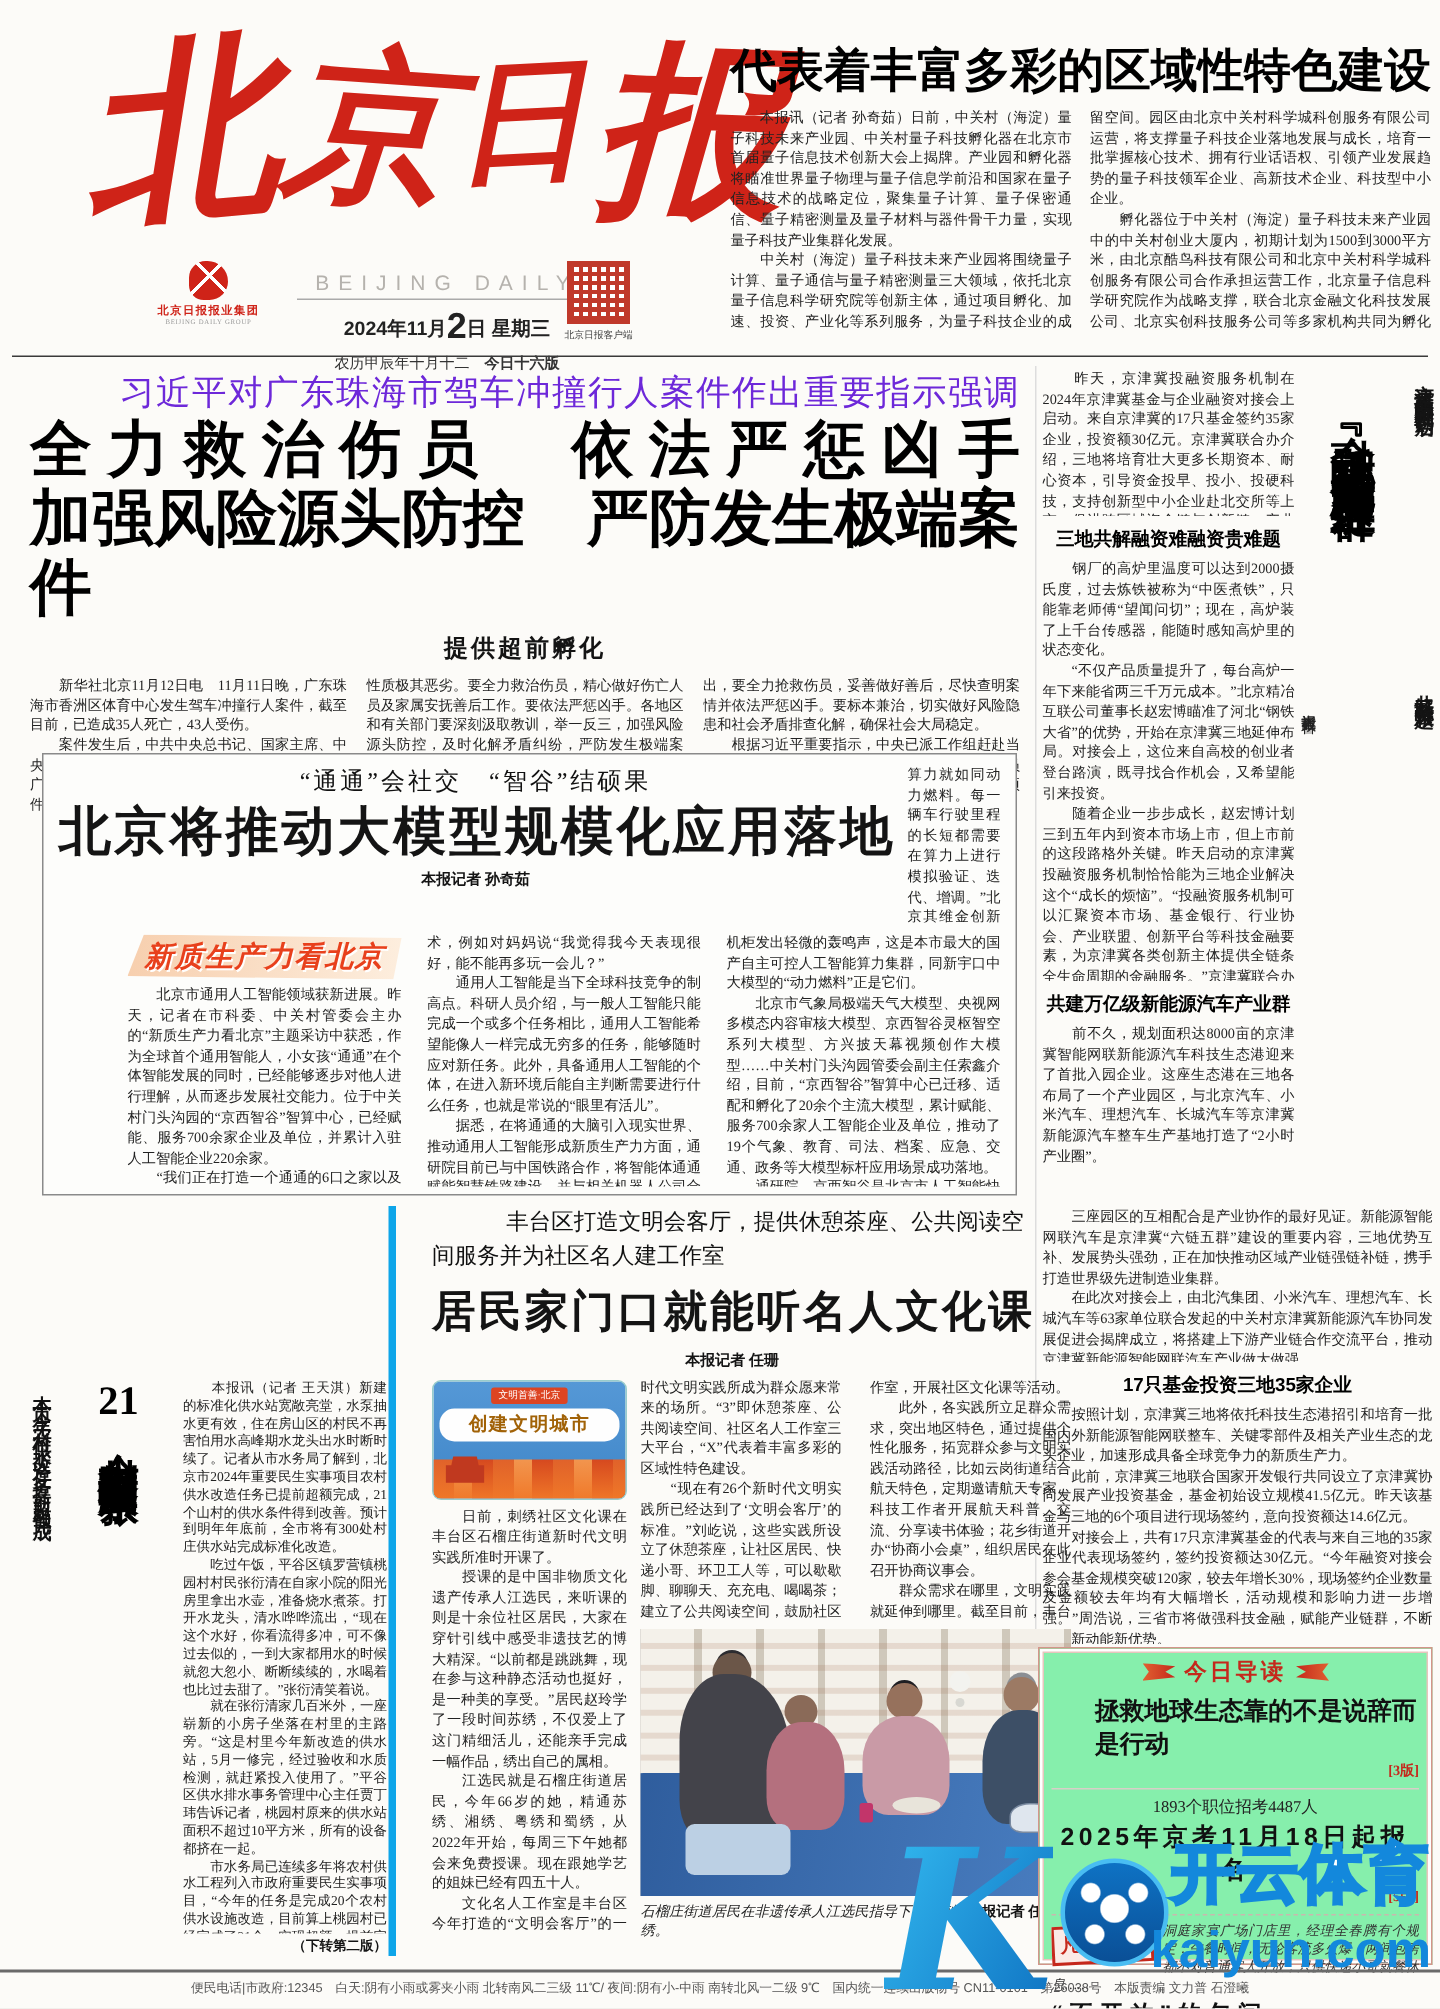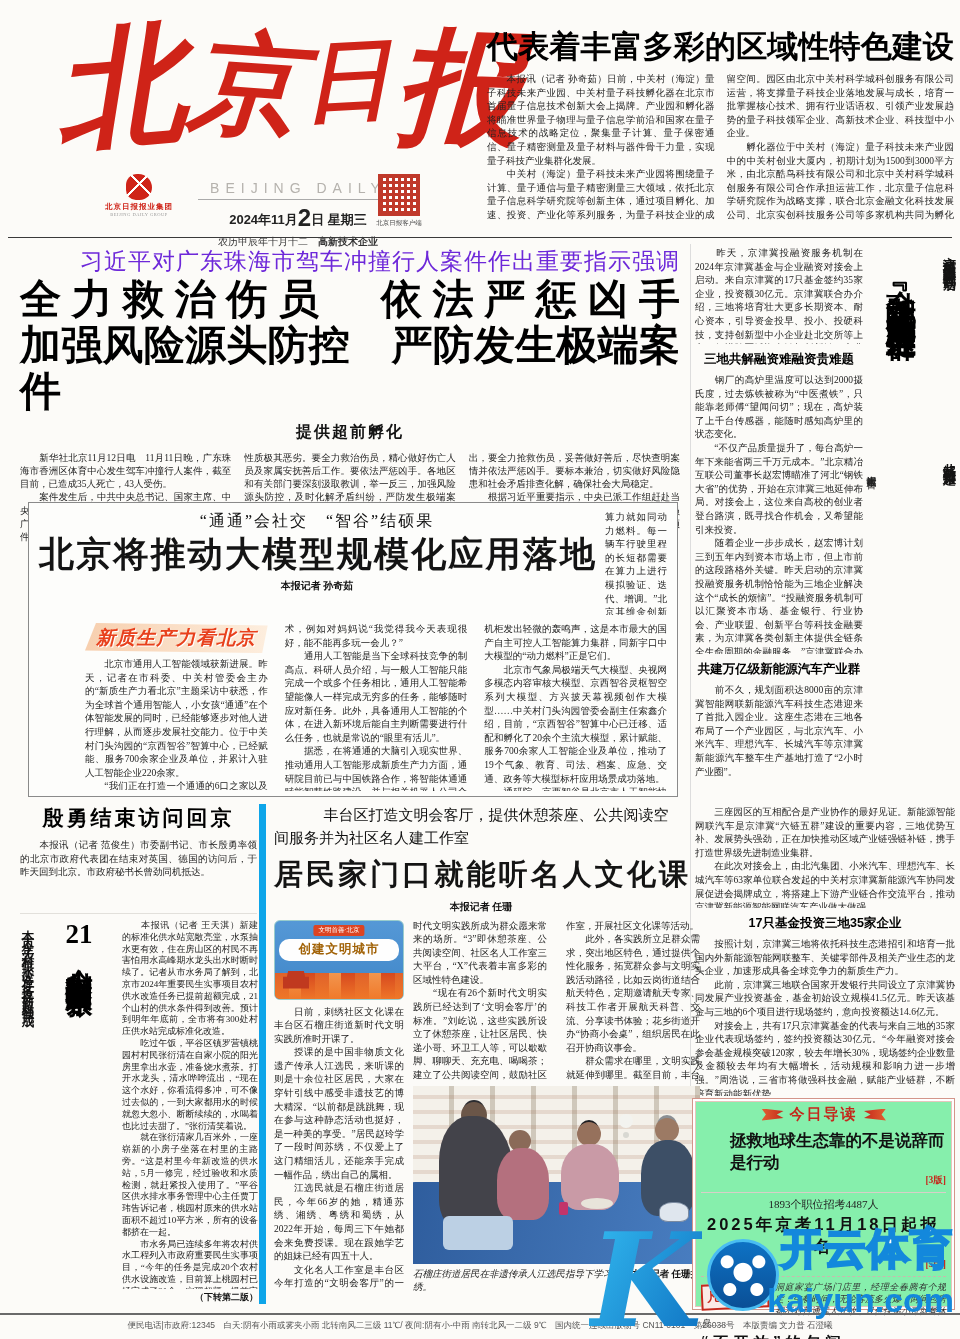--- a/index.html
+++ b/index.html
@@ -109,21 +109,21 @@
   .water { position:absolute; left:20px; top:920px; width:238px; height:384px; display:flex; gap:7px; }
   .w-kick { width:16px; font-size:12.5px; font-weight:bold; letter-spacing:5px; color:#111; }
   .w-title { width:72px; font-size:27px; font-weight:900; letter-spacing:2px; color:#000;
              line-height:72px; text-align:start; }
   .w-bodywrap { flex:1; display:flex; flex-direction:column; }
   .w-body { flex:1; font-size:9px; line-height:11.8px; }
   .w-cont { text-align:right; font-size:9px; font-weight:bold; padding-top:2px; }
 
   
   .culture { position:absolute; left:259px; top:804px; width:429px; height:500px;
-             border-left:7px solid #0ea5e9; padding-left:8px; }
+             border-left:5px solid #0ea5e9; padding-left:24px; }
   .c-kick { font-size:15px; line-height:1.55; text-indent:3.3em; width:405px; color:#111; }
   .c-h { font-size:29px; font-weight:900; margin-top:4px; text-align:justify; text-align-last:justify; }
   .c-byline { text-align:center; font-size:10px; font-weight:bold; margin:5px 0 6px; }
   .c-body { display:flex; gap:9px; }
   .c-col1 { width:130px; }
   .c-col1 .bt { height:282px; margin-top:6px; }
   .c-right { flex:1; }
   .c-cols { display:flex; gap:19px; height:160px; }
   .c-cols .bt { flex:1; }
   .civ { width:130px; height:80px; background:linear-gradient(#5598d6,#3f86c8); border-radius:6px;
@@ -234,21 +234,21 @@
       <div class="glyph"></div>
       <div class="gname">北京日报报业集团</div>
       <div class="gname-en">BEIJING DAILY GROUP</div>
     </div>
     <div class="mast-center">
       <div class="en-title">BEIJING DAILY</div>
       <div class="date-line">
         <span>2024年11月</span><span class="day">2</span><span>日 星期三</span>
       </div>
       <div class="lunar">
-        <span>农历甲辰年十月十二</span><span class="pages">高新技术企业</span>
+        <span>农历甲辰年十月十二</span><span class="pages">今日十六版</span>
       </div>
     </div>
     <div class="qr">
       <div class="qr-img"></div>
       <div class="qr-label">北京日报客户端</div>
     </div>
   </header>
 
   <section class="quantum">
     <h2 class="q-head hei">代表着丰富多彩的区域性特色建设</h2>
@@ -327,24 +327,20 @@
     <div class="fin-bottom">
       <div class="bt b2b">　　三座园区的互相配合是产业协作的最好见证。新能源智能网联汽车是京津冀“六链五群”建设的重要内容，三地优势互补、发展势头强劲，正在加快推动区域产业链强链补链，携手打造世界级先进制造业集群。
 　　在此次对接会上，由北汽集团、小米汽车、理想汽车、长城汽车等63家单位联合发起的中关村京津冀新能源汽车协同发展促进会揭牌成立，将搭建上下游产业链合作交流平台，推动京津冀新能源智能网联汽车产业做大做强。</div>
       <div class="subhead">17只基金投资三地35家企业</div>
       <div class="bt b3">　　按照计划，京津冀三地将依托科技生态港招引和培育一批国内外新能源智能网联整车、关键零部件及相关产业生态的龙头企业，加速形成具备全球竞争力的新质生产力。
 　　此前，京津冀三地联合国家开发银行共同设立了京津冀协同发展产业投资基金，基金初始设立规模41.5亿元。昨天该基金与三地的6个项目进行现场签约，意向投资额达14.6亿元。
 　　对接会上，共有17只京津冀基金的代表与来自三地的35家企业代表现场签约，签约投资额达30亿元。“今年融资对接会参会基金规模突破120家，较去年增长30%，现场签约企业数量及金额较去年均有大幅增长，活动规模和影响力进一步增强。”周浩说，三省市将做强科技金融，赋能产业链群，不断培育新动能新优势。</div>
     </div>
   </aside>
 
-  <section class="yinyong">
-    <h3 class="y-h">殷勇结束访问回京</h3>
-    <div class="bt">　　本报讯（记者 范俊生）市委副书记、市长殷勇率领的北京市政府代表团在结束对英国、德国的访问后，于昨天回到北京。市政府秘书长曾劲同机抵达。</div>
-  </section>
 
   <section class="water">
     <div class="w-kick vrl">本市今年农村供水改造任务提前超额完成</div>
     <div class="w-title vrl">
       <span class="tcu">21</span><span>个山村告别高峰期用水紧张</span>
     </div>
     <div class="w-bodywrap">
       <div class="w-body bt">　　本报讯（记者 王天淇）新建的标准化供水站宽敞亮堂，水泵抽水更有效，住在房山区的村民不再害怕用水高峰期水龙头出水时断时续了。记者从市水务局了解到，北京市2024年重要民生实事项目农村供水改造任务已提前超额完成，21个山村的供水条件得到改善。预计到明年年底前，全市将有300处村庄供水站完成标准化改造。
 　　吃过午饭，平谷区镇罗营镇桃园村村民张衍清在自家小院的阳光房里拿出水壶，准备烧水煮茶。打开水龙头，清水哗哗流出，“现在这个水好，你看流得多冲，可不像过去似的，一到大家都用水的时候就忽大忽小、断断续续的，水喝着也比过去甜了。”张衍清笑着说。
 　　就在张衍清家几百米外，一座崭新的小房子坐落在村里的主路旁。“这是村里今年新改造的供水站，5月一修完，经过验收和水质检测，就赶紧投入使用了。”平谷区供水排水事务管理中心主任贾丁玮告诉记者，桃园村原来的供水站面积不超过10平方米，所有的设备都挤在一起。

